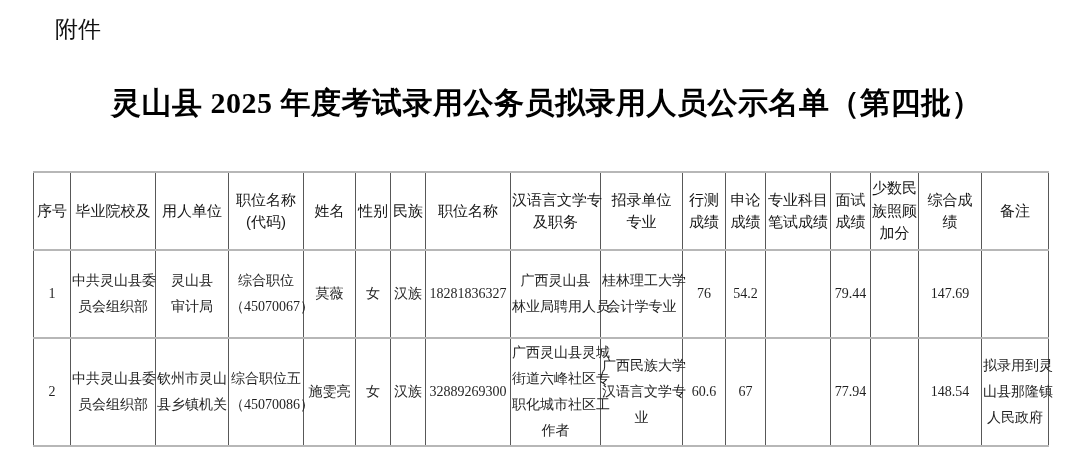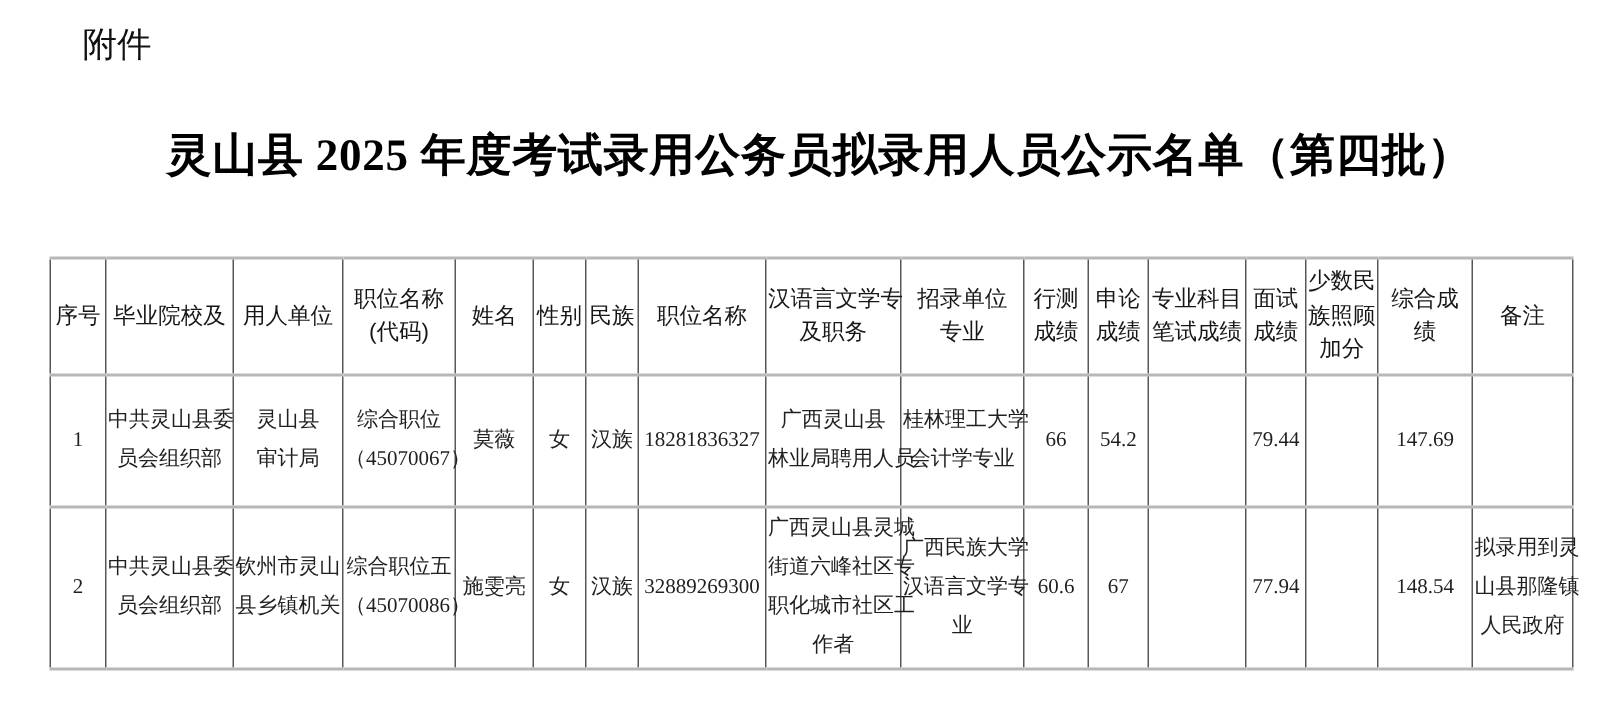--- a/index.html
+++ b/index.html
@@ -137,21 +137,21 @@
       <td>综合职位
 （45070067）</td>
       <td>莫薇</td>
       <td>女</td>
       <td>汉族</td>
       <td>18281836327</td>
       <td>广西灵山县
 林业局聘用人员</td>
       <td>桂林理工大学
 会计学专业</td>
-      <td>66</td>
+      <td>76</td>
       <td>54.2</td>
       <td></td>
       <td>79.44</td>
       <td></td>
       <td>147.69</td>
       <td></td>
     </tr>
     <tr class="row-2">
       <td>2</td>
       <td>中共灵山县委

